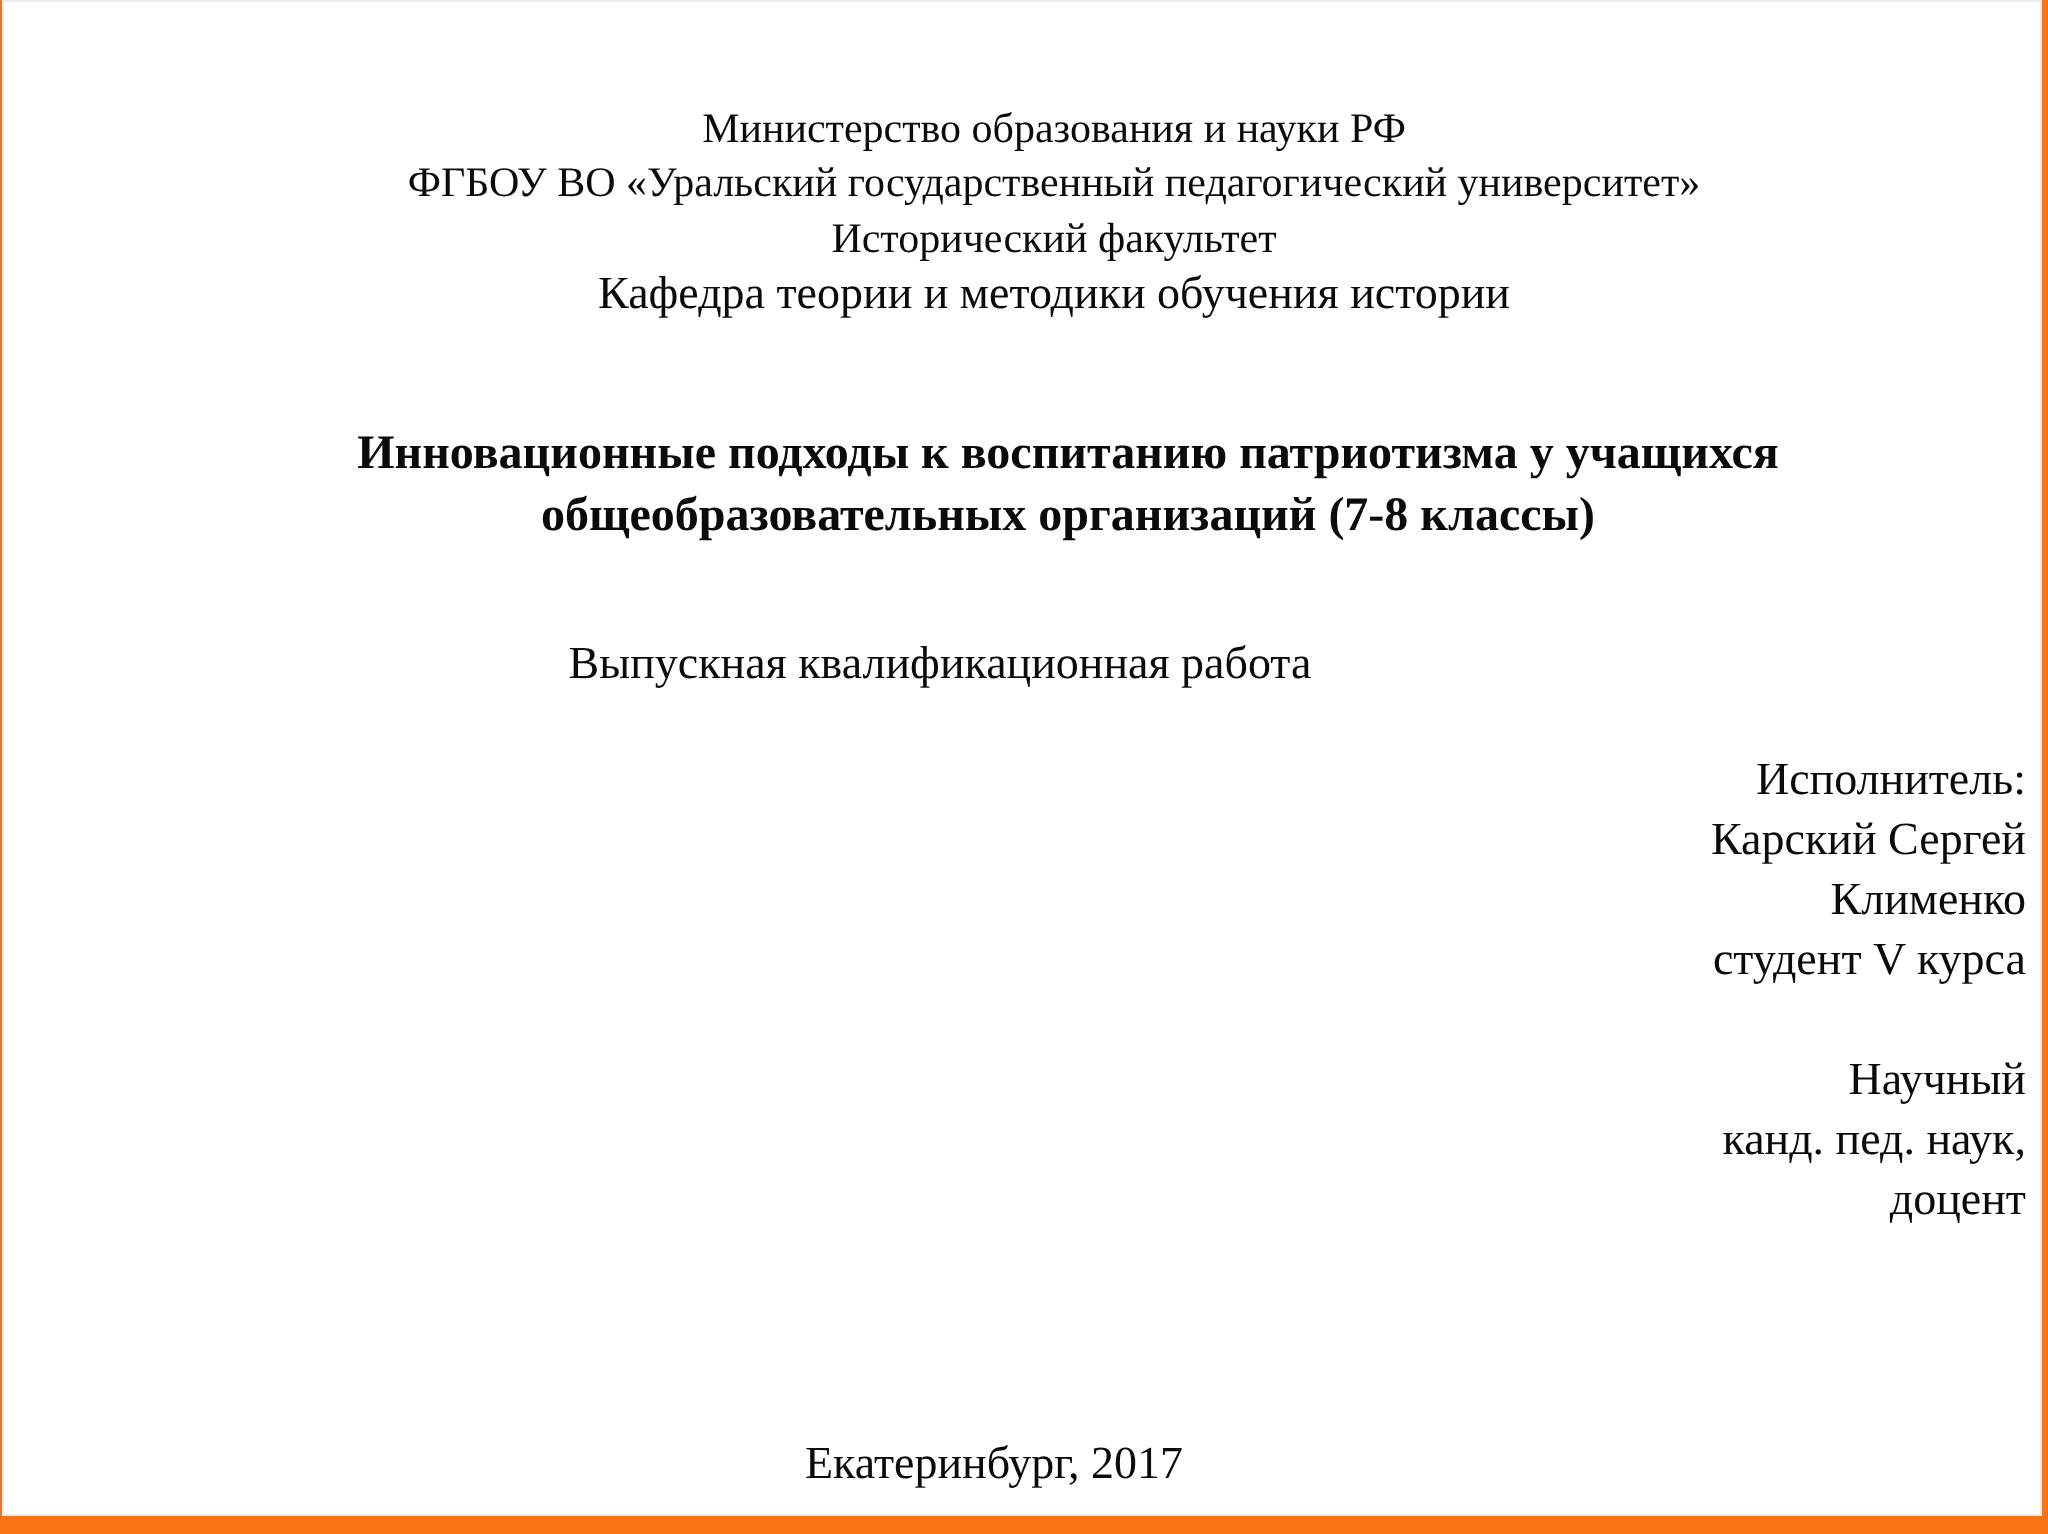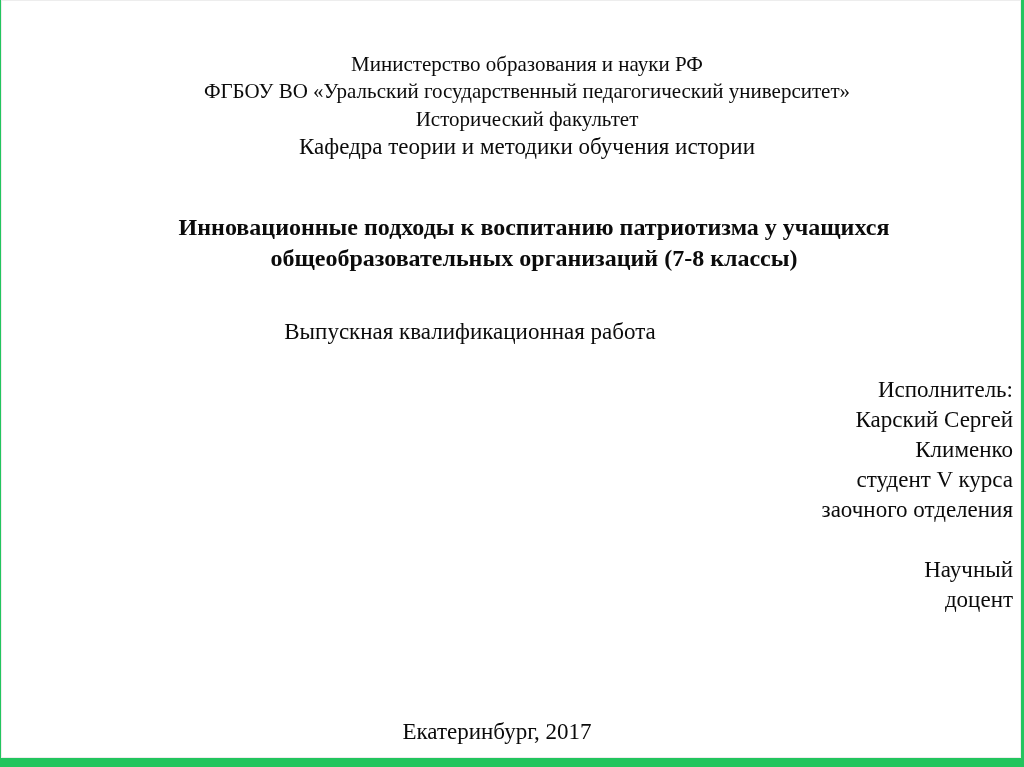--- a/index.html
+++ b/index.html
@@ -4,21 +4,21 @@
 <style>
   html, body {
     margin: 0;
     padding: 0;
     background: #ffffff;
   }
   .page {
     position: relative;
     width: 1024px;
     height: 767px;
-    background: #22c55e;
+    background: #f97316;
     overflow: hidden;
     font-family: "Liberation Serif", "DejaVu Serif", serif;
     color: #0b0b0b;
   }
   .slide {
     position: absolute;
     left: 1px;
     top: 0px;
     width: 1020px;
     height: 758px;
@@ -97,25 +97,25 @@
     </div>
 
     <div class="abs subtitle-block center-text">Выпускная квалификационная работа</div>
 
     <div class="abs credits-block">
       <div>
         <div>Исполнитель:</div>
         <div>Карский Сергей</div>
         <div>Клименко</div>
         <div>студент V курса</div>
-        <div>заочного отделения</div>
       </div>
       <div class="credits-spacer"></div>
       <div>
         <div>Научный</div>
+        <div>канд. пед. наук,</div>
         <div>доцент</div>
       </div>
     </div>
 
     <div class="abs footer-block center-text">Екатеринбург, 2017</div>
 
   </div>
 </div>
 
 </body></html>

